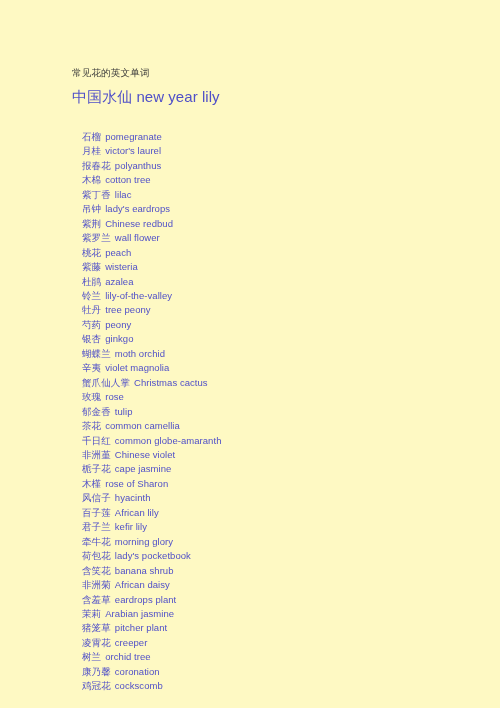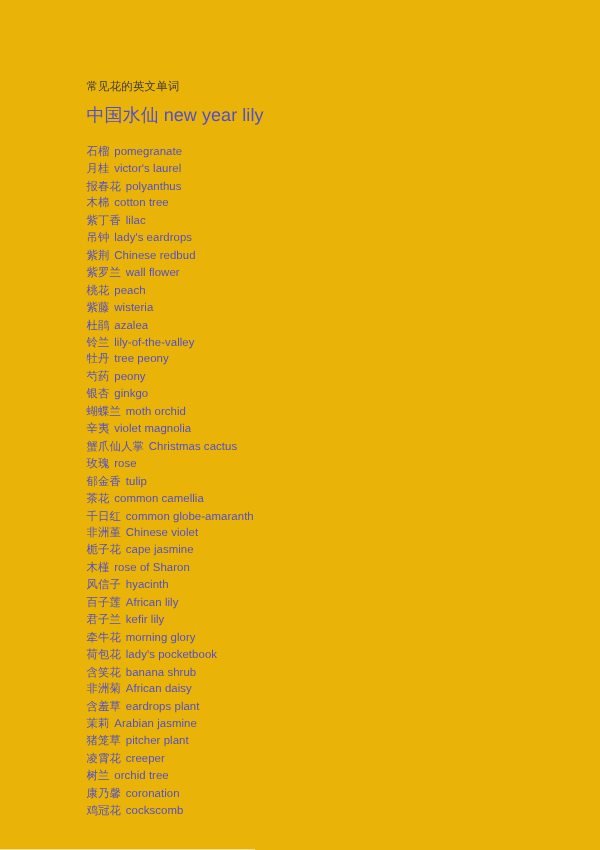--- a/index.html
+++ b/index.html
@@ -13,21 +13,21 @@
     position: relative;
     font-family: "Liberation Sans", "DejaVu Sans", sans-serif;
     overflow: hidden;
   }
   #document-page {
     position: absolute;
     left: 0;
     top: 0;
     width: 500px;
     height: 708px;
-    background: #eab308;
+    background: #fef9c3;
   }
   #document-body {
     position: absolute;
     left: 72px;
     top: 66px;
     width: 400px;
   }
   .doc-title {
     font-size: 9.5px;
     line-height: 14px;
@@ -42,21 +42,21 @@
     line-height: 14px;
     color: #5050c8;
     white-space: nowrap;
     margin: 0;
   }
   .gap-block {
     height: 16px;
   }
   .vocab-list {
     list-style: none;
-    margin: 0;
+    margin: 10px;
     padding: 0;
   }
   .vocab-item {
     font-size: 9.5px;
     line-height: 14.45px;
     color: #5050c8;
     white-space: nowrap;
     margin: 0;
     padding: 0;
   }

